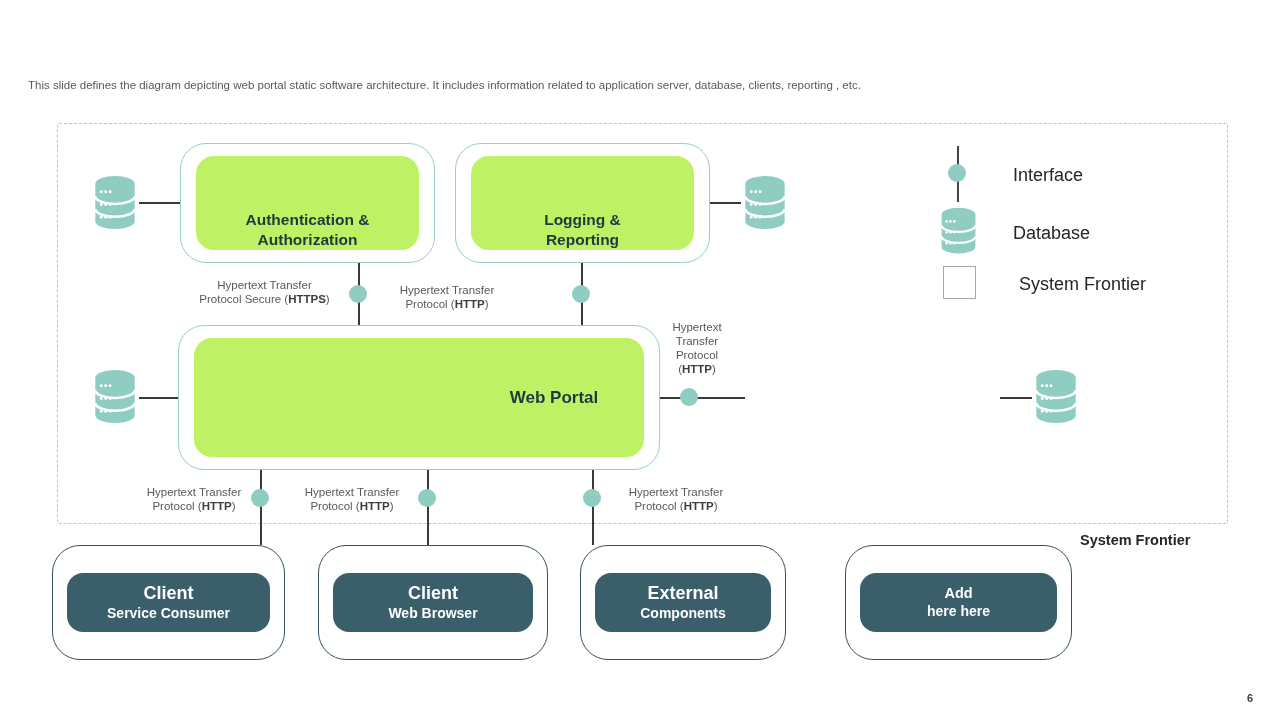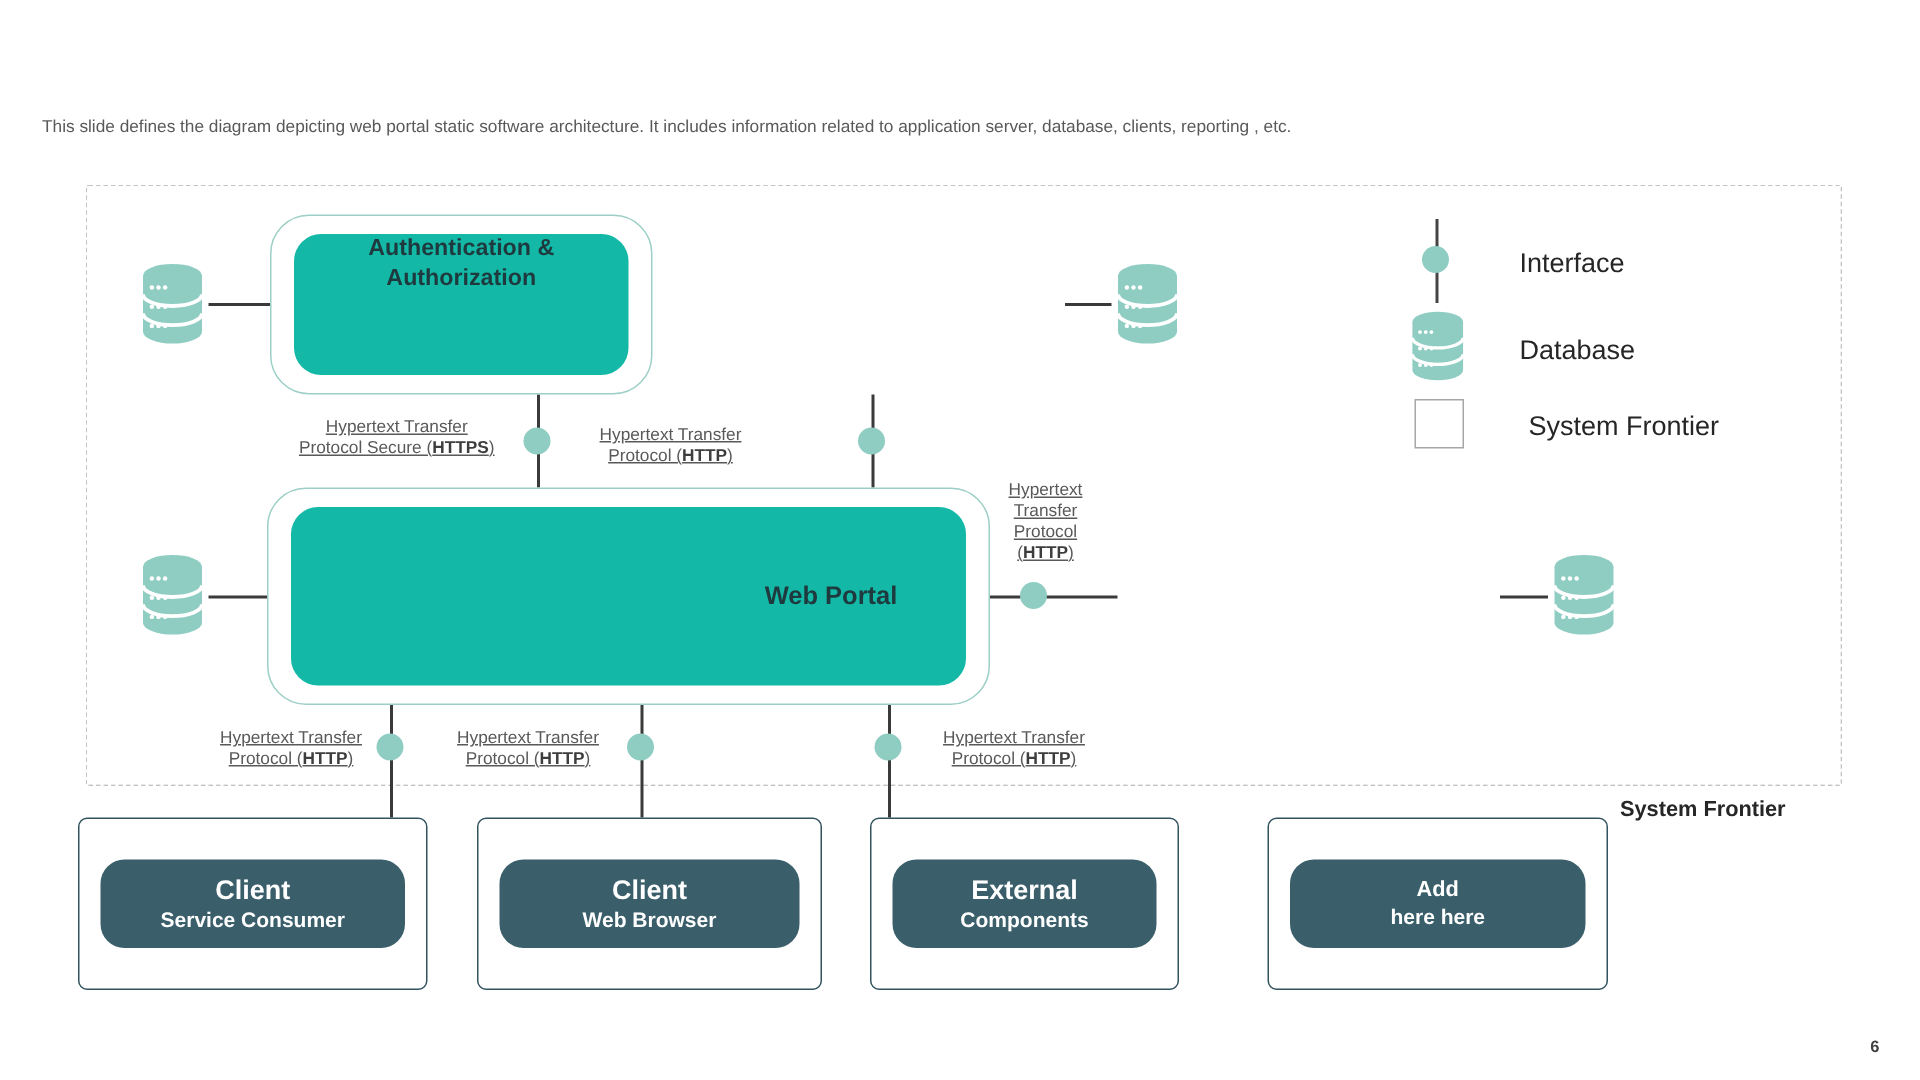--- a/index.html
+++ b/index.html
@@ -14,37 +14,37 @@
   .frontier{position:absolute;left:57px;top:123px;width:1169px;height:399px;
             border:1px dashed #c3c3c3;border-radius:2px;}
 
   .hline{position:absolute;height:1.5px;background:#3a3a3a;z-index:1;}
   .vline{position:absolute;width:1.5px;background:#3a3a3a;z-index:1;}
   .dot{position:absolute;width:18px;height:18px;border-radius:50%;
        background:#8FCDC3;transform:translate(-50%,-50%);z-index:3;}
 
   .node-outer{position:absolute;background:#fff;border:1px solid #9ccfc6;
               border-radius:26px;padding:12px 15px;display:flex;z-index:2;box-sizing:border-box;}
-  .node-inner{flex:1;background:#14b8a6;border-radius:18px;display:flex;
-              align-items:flex-start;justify-content:center;text-align:center;position:relative;}
+  .node-inner{flex:1;background:#bef264;border-radius:18px;display:flex;
+              align-items:flex-end;justify-content:center;text-align:center;position:relative;}
   .node-label{font-weight:bold;font-size:15.5px;color:#1e3a3e;
               white-space:pre-line;line-height:1.3;}
   .portal-restful{position:absolute;left:0;top:50%;transform:translateY(-50%);width:60%;}
   .portal-web{position:absolute;left:60%;top:50%;transform:translateY(-50%);width:40%;font-size:17px;}
 
   .client-outer{position:absolute;background:#fff;border:1.2px solid #33535f;
-                border-radius:6px;padding:27px 14px;display:flex;z-index:2;box-sizing:border-box;}
+                border-radius:28px;padding:27px 14px;display:flex;z-index:2;box-sizing:border-box;}
   .client-inner{flex:1;background:#3A5F6B;border-radius:16px;display:flex;flex-direction:column;
                 align-items:center;justify-content:center;color:#fff;text-align:center;}
   .client-title{font-weight:bold;font-size:18px;line-height:1.2;}
   .client-title.small{font-size:14.5px;}
   .client-sub{font-weight:bold;font-size:14px;line-height:1.3;}
 
   .conn-label{position:absolute;font-size:11.5px;color:#595959;text-align:center;
-              line-height:1.22;z-index:2;text-decoration:underline;}
+              line-height:1.22;z-index:2;}
   .conn-label b{color:#3d3d3d;}
 
   .legend-label{position:absolute;font-weight:normal;font-size:18px;color:#262626;}
   .legend-square{position:absolute;left:943px;top:266px;width:31px;height:31px;
                  background:#fff;border:1px solid #a6a6a6;}
   .frontier-caption{position:absolute;left:1080px;top:532px;width:130px;
                     font-weight:bold;font-size:14.5px;color:#262626;}
 
   .db{position:absolute;color:#8FCDC3;z-index:2;}
 
@@ -111,20 +111,26 @@
   <div class="dot" style="left:260px;top:498px"></div>
   <div class="dot" style="left:427px;top:498px"></div>
   <div class="dot" style="left:592px;top:498px"></div>
 
   <div class="node-outer" style="left:180px;top:143px;width:255px;height:120px">
     <div class="node-inner">
       <span class="node-label">Authentication &amp;
 Authorization</span>
     </div>
   </div>
+  <div class="node-outer" style="left:455px;top:143px;width:255px;height:120px">
+    <div class="node-inner">
+      <span class="node-label">Logging &amp;
+Reporting</span>
+    </div>
+  </div>
 
   <div class="node-outer" style="left:178px;top:325px;width:482px;height:145px">
     <div class="node-inner">
       <span class="node-label portal-web">Web Portal</span>
     </div>
   </div>
 
   <div class="conn-label" style="left:177px;top:278px;width:175px">
     <div><span>Hypertext Transfer</span></div>
     <div><span>Protocol Secure (</span><b>HTTPS</b><span>)</span></div>

